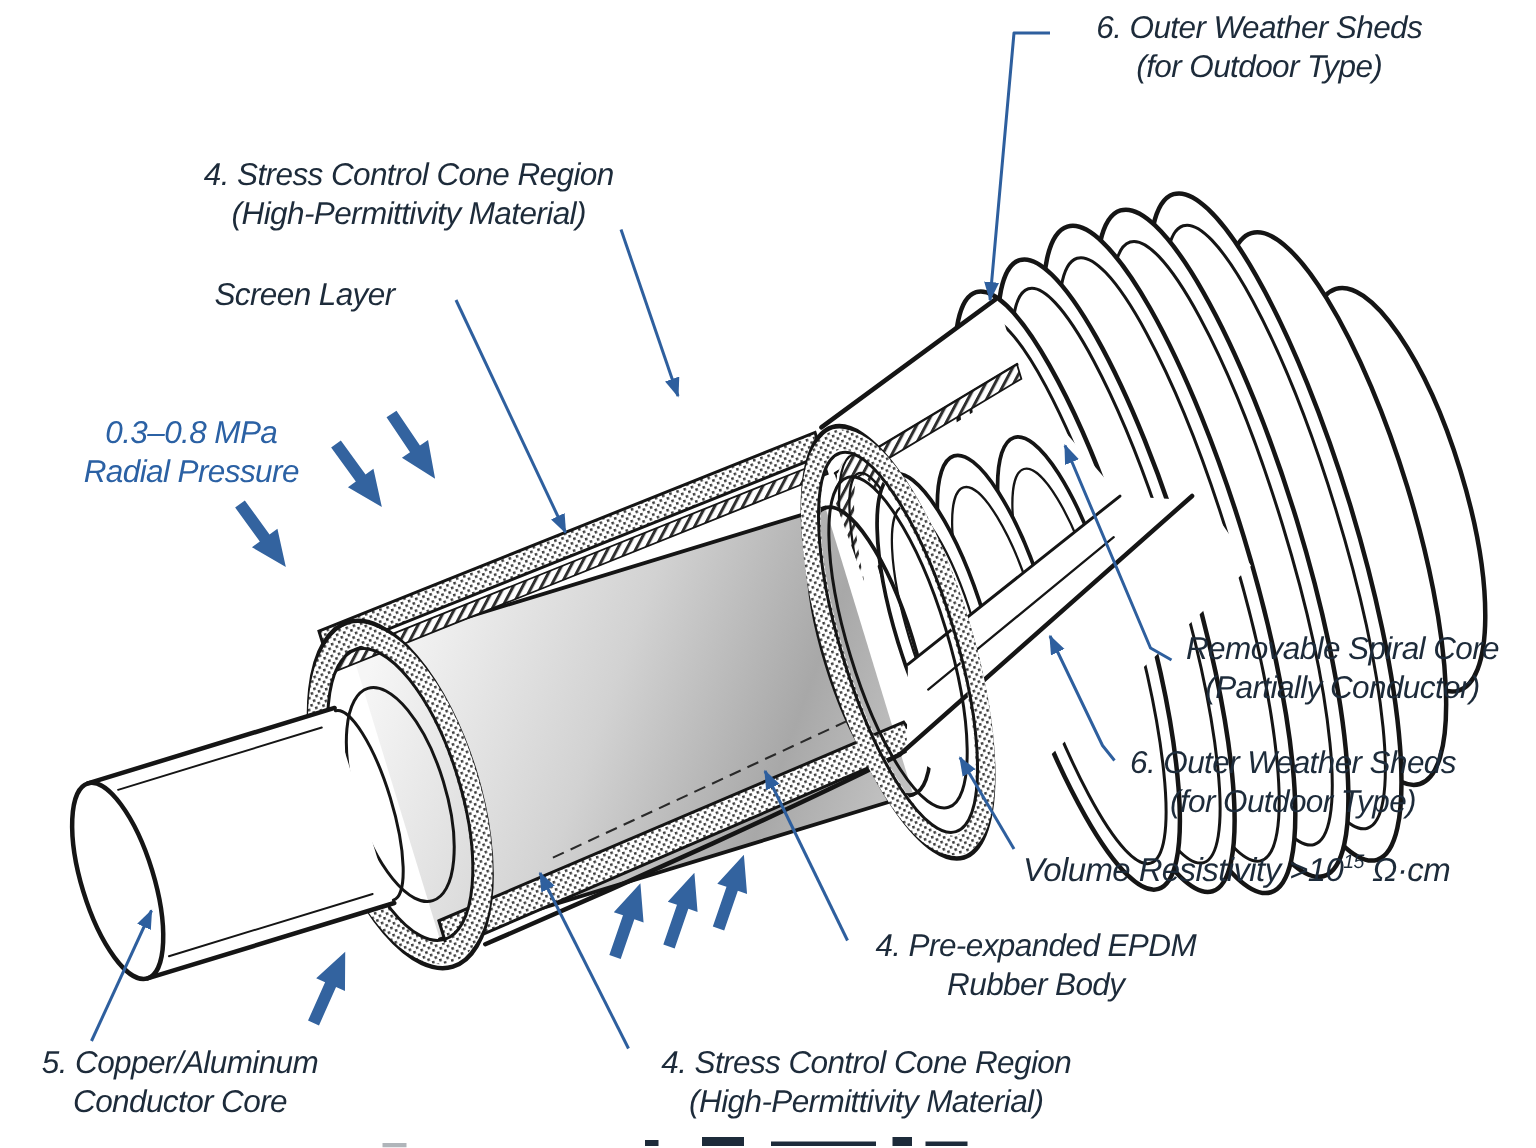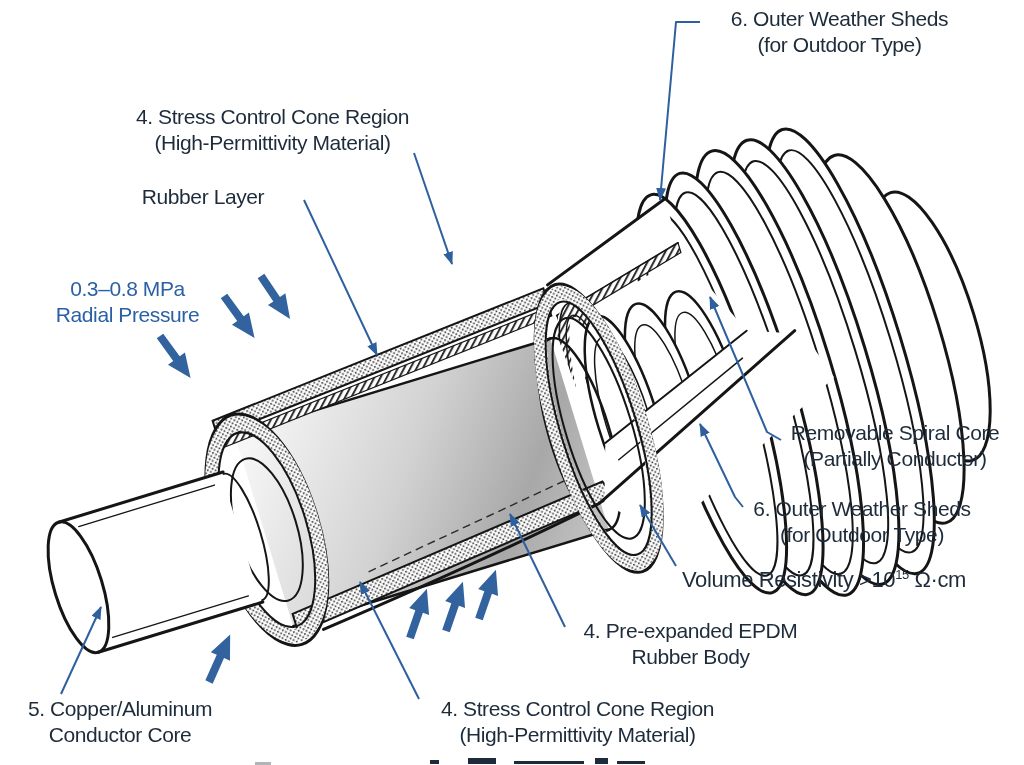--- a/index.html
+++ b/index.html
@@ -1,20 +1,20 @@
 <!DOCTYPE html>
 <html style="--c-background: #ffffff; --c-label_text: #1d2b3a; --c-leader_blue: #2e5f9e; --c-arrow_blue: #33639f; --c-pressure_text: #2b61a4; --c-outline: #151515; --c-semicon_gray: #b5b5b5;"><head>
 <meta charset="utf-8">
 <style>
   html,body{margin:0;padding:0;}
   body{
     width:1024px;height:765px;position:relative;background:#ffffff;
     font-family:"Liberation Sans",sans-serif;overflow:hidden;
   }
-  #stage{position:absolute;inset:0;width:920px;height:765px;}
+  #stage{position:absolute;inset:0;width:920px;height:765px;font-style:italic;}
   svg#art{position:absolute;left:0;top:0;}
   .ink{stroke:var(--c-outline,#151515);fill:none;stroke-linejoin:round;stroke-linecap:round;}
   .w2{stroke-width:2;} .w25{stroke-width:2.5;} .w3{stroke-width:3;} .w15{stroke-width:1.5;} .w12{stroke-width:1.3;}
   .wfill{fill:#ffffff;}
   .leader{stroke:var(--c-leader_blue,#2e5f9e);stroke-width:2;fill:none;stroke-linejoin:round;}
   .ahfill{fill:var(--c-leader_blue,#2e5f9e);}
   .fat{fill:var(--c-arrow_blue,#33639f);stroke:none;}
   .label{
     position:absolute;color:var(--c-label_text,#1d2b3a);
     font-size:21px;line-height:1.26;text-align:center;letter-spacing:-0.4px;
@@ -168,21 +168,21 @@
     <span class="ln">6. Outer Weather Sheds</span>
     <span class="ln">(for Outdoor Type)</span>
   </div>
 
   <div class="label" id="lbl-4top" style="left:105px;top:104px;width:335px;">
     <span class="ln">4. Stress Control Cone Region</span>
     <span class="ln">(High-Permittivity Material)</span>
   </div>
 
   <div class="label" id="lbl-3" style="left:88px;top:184px;width:230px;">
-    <span class="ln">Rubber Layer</span>
+    <span class="ln">Screen Layer</span>
   </div>
 
   <div class="label" id="lbl-press" style="left:30px;top:276px;width:195px;">
     <span class="ln">0.3–0.8 MPa</span>
     <span class="ln">Radial Pressure</span>
   </div>
 
   <div class="label" id="lbl-rsc" style="left:770px;top:420px;width:250px;">
     <span class="ln">Removable Spiral Core</span>
     <span class="ln">(Partially Conductor)</span>

